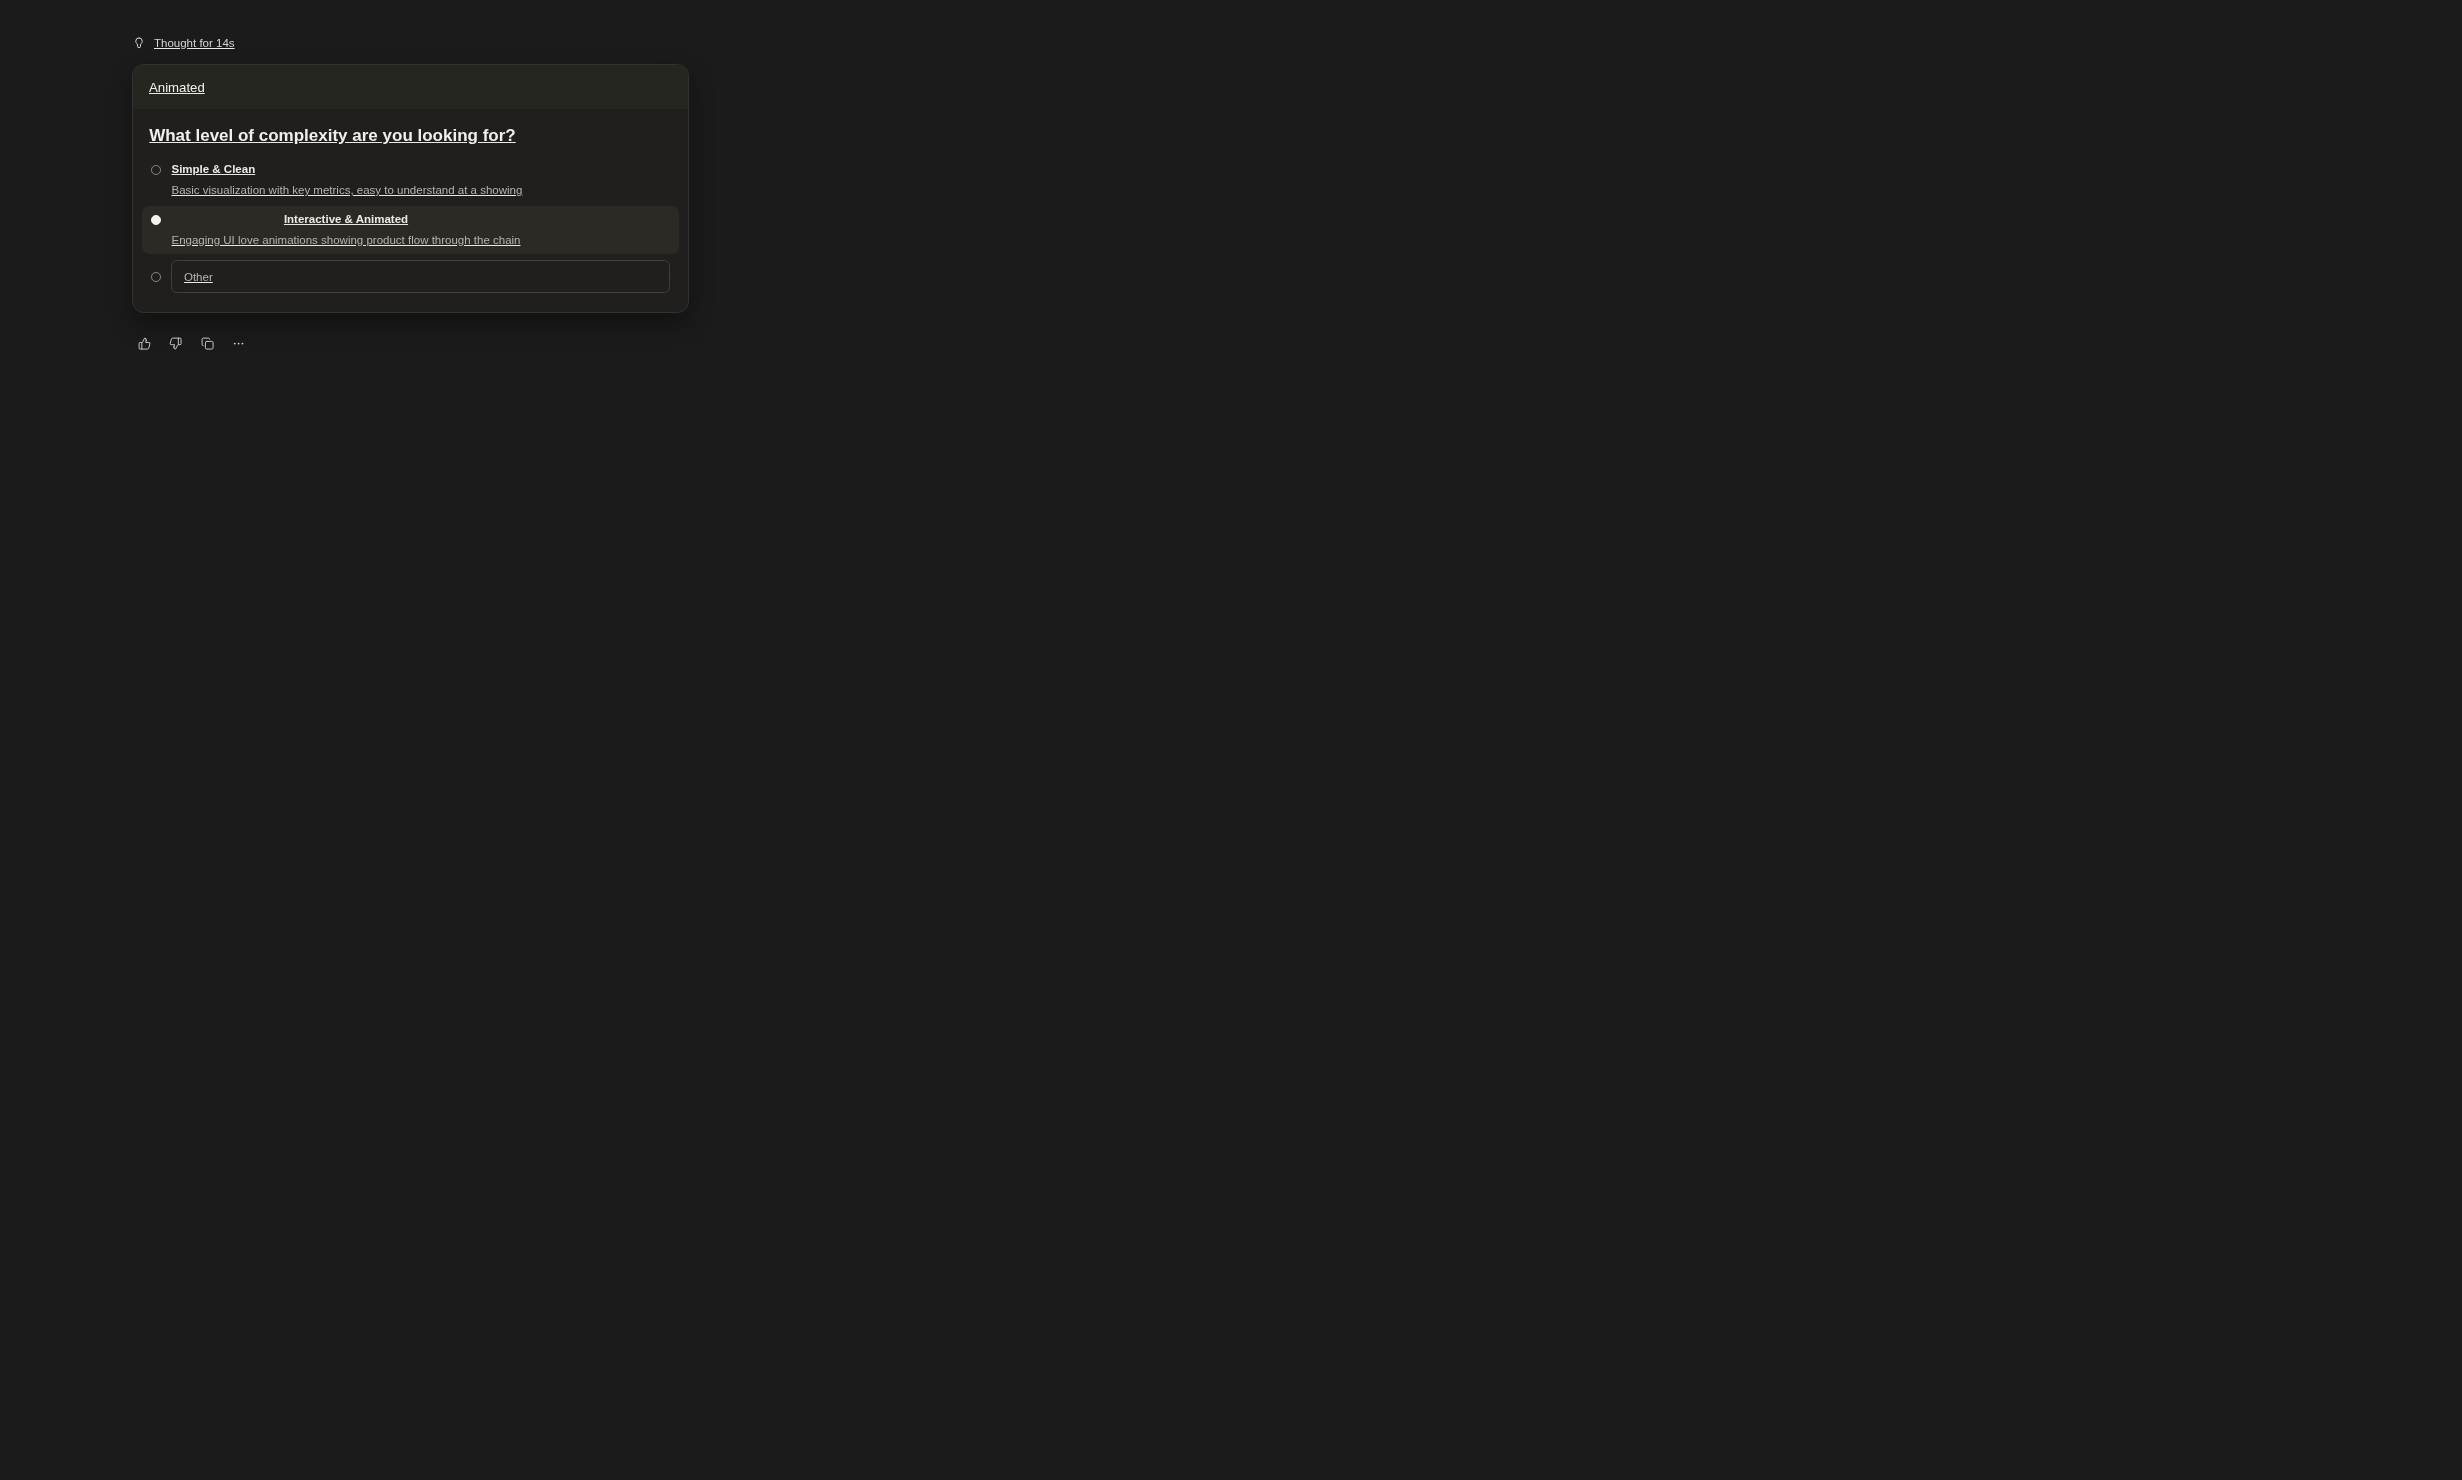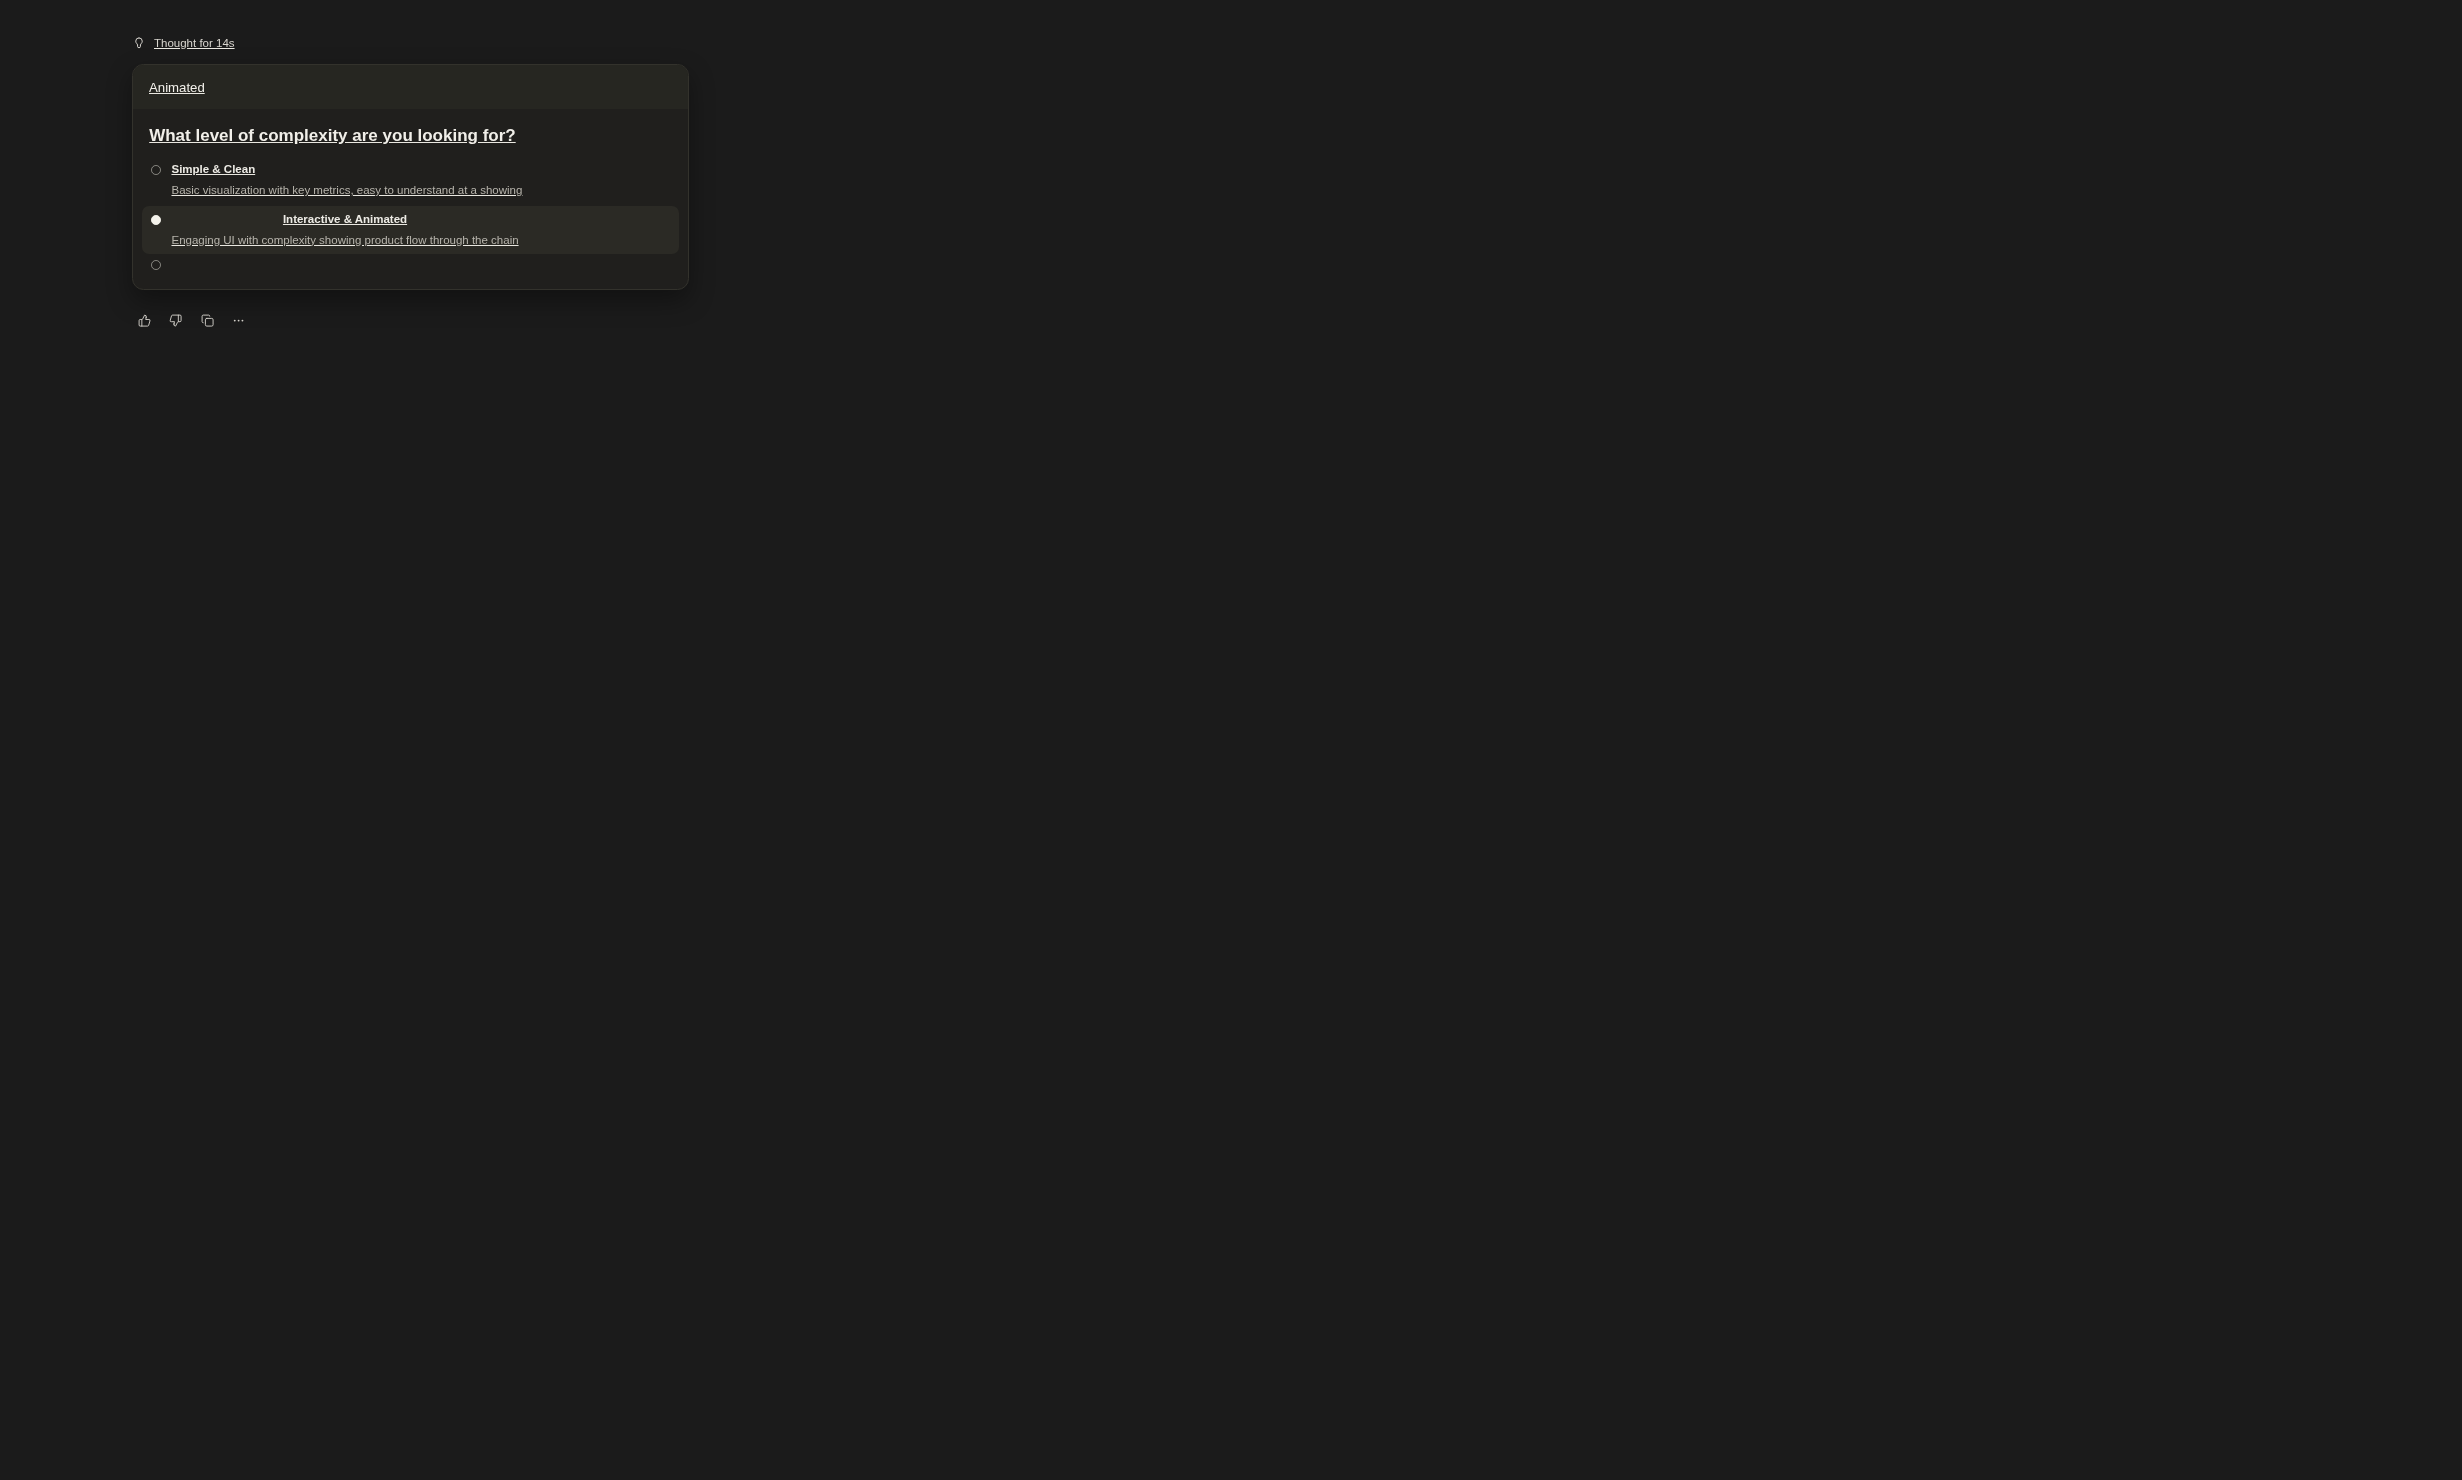--- a/index.html
+++ b/index.html
@@ -203,26 +203,27 @@
           <div class="option-title">Simple &amp; Clean</div>
           <div class="option-desc">Basic visualization with key metrics, easy to understand at a showing</div>
         </div>
       </div>
 
 
       <div class="option selected">
         <span class="radio checked"></span>
         <div>
           <div class="option-title">Interactive &amp; Animated</div>
-          <div class="option-desc">Engaging UI with complexity showing product flow through the chain</div>
+          <div class="option-desc">Engaging UI love animations showing product flow through the chain</div>
         </div>
       </div>
 
       <div class="option other">
         <span class="radio"></span>
+        <input class="other-input" type="text" placeholder="Other" style="">
       </div>
     </div>
 
   </div>
 
   <div class="actions">
     <button class="action-btn">
       <span>
         <svg width="13.2" height="13.2" viewBox="0 0 24 24" fill="none" stroke="currentColor" stroke-width="1.7" stroke-linecap="round" stroke-linejoin="round">
           <path d="M7 10v12"></path>

